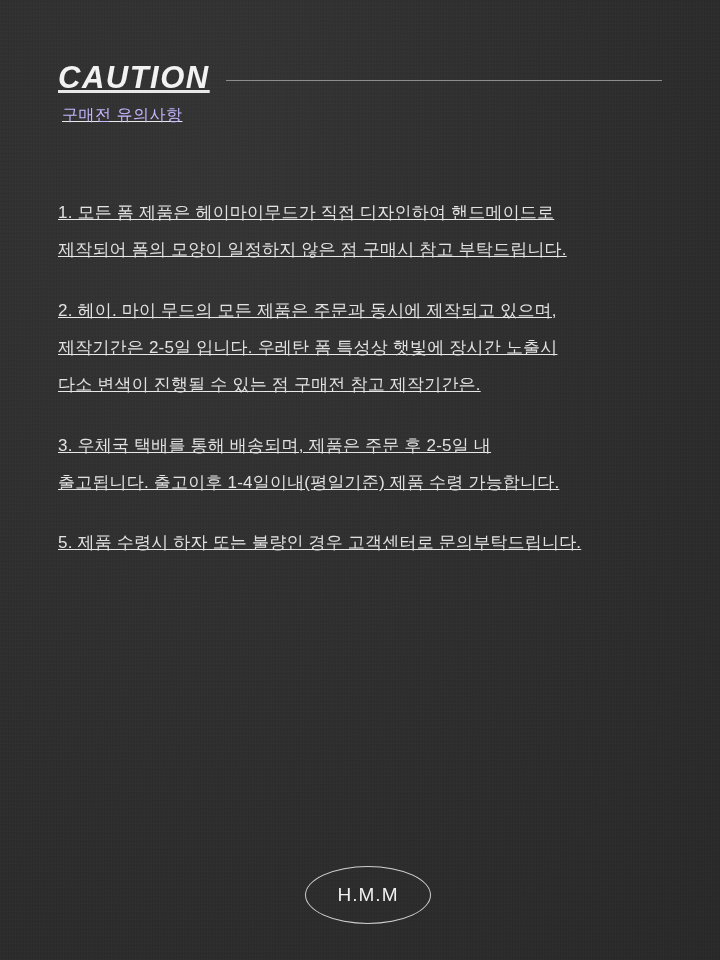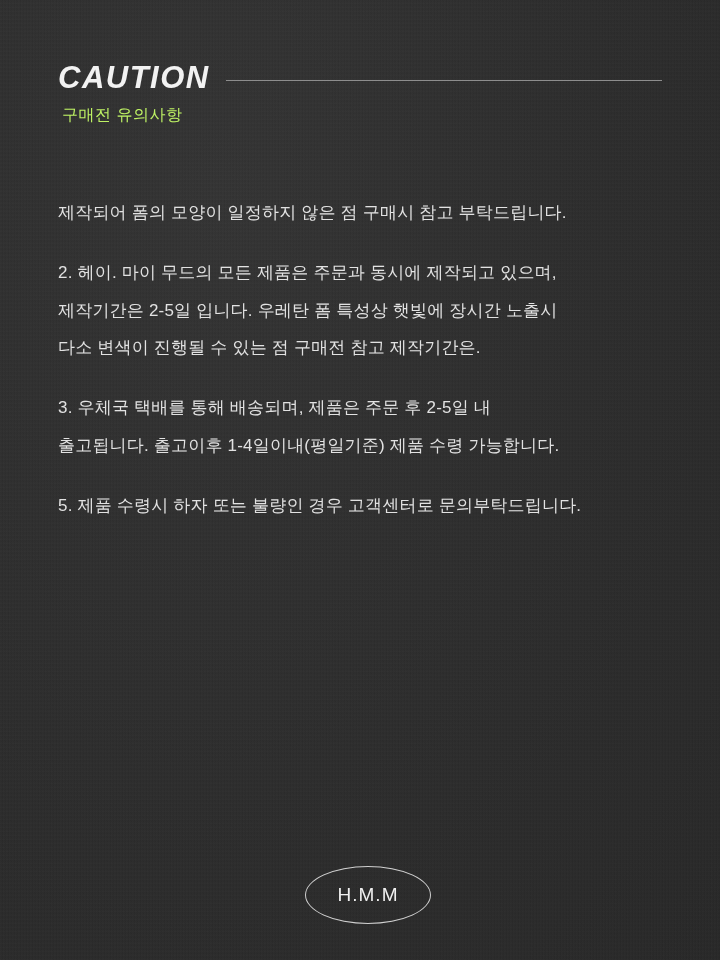--- a/index.html
+++ b/index.html
@@ -32,20 +32,21 @@
         rgba(0,0,0,0.010) 4px),
       radial-gradient(ellipse at 30% 20%, #343434 0%, #2d2d2d 55%, #282828 100%);
     pointer-events: none;
   }
   .page {
     position: relative;
     width: 720px;
     height: 960px;
     box-sizing: border-box;
     padding: 0 58px;
+    text-decoration: underline;
   }
 
   
   .header {
     padding-top: 60px;
   }
   .header-row {
     display: flex;
     align-items: center;
   }
@@ -62,21 +63,21 @@
     flex: 1;
     height: 1px;
     background: #8d8d8d;
     margin-left: 16px;
     margin-top: 4px;
   }
   .subtitle {
     margin-top: 9px;
     margin-left: 4px;
     font-size: 16px;
-    color: #bef264;
+    color: #c4b5fd;
     letter-spacing: 0.5px;
     font-weight: normal;
   }
 
   
   .notes {
     margin-top: 74px;
   }
   .note {
     margin-bottom: 34px;
@@ -128,20 +129,21 @@
     <div class="header-row">
       <div class="caution-title">CAUTION</div>
       <div class="title-rule"></div>
     </div>
     <div class="subtitle">구매전 유의사항</div>
   </div>
 
   <div class="notes">
 
     <div class="note">
+      <div class="note-line">1. 모든 폼 제품은 헤이마이무드가 직접 디자인하여 핸드메이드로</div>
       <div class="note-line">제작되어 폼의 모양이 일정하지 않은 점 구매시 참고 부탁드립니다.</div>
     </div>
 
     <div class="note">
       <div class="note-line">2. 헤이. 마이 무드의 모든 제품은 주문과 동시에 제작되고 있으며,</div>
       <div class="note-line">제작기간은 2-5일 입니다. 우레탄 폼 특성상 햇빛에 장시간 노출시</div>
       <div class="note-line">다소 변색이 진행될 수 있는 점 구매전 참고 제작기간은.</div>
     </div>
 
     <div class="note">

